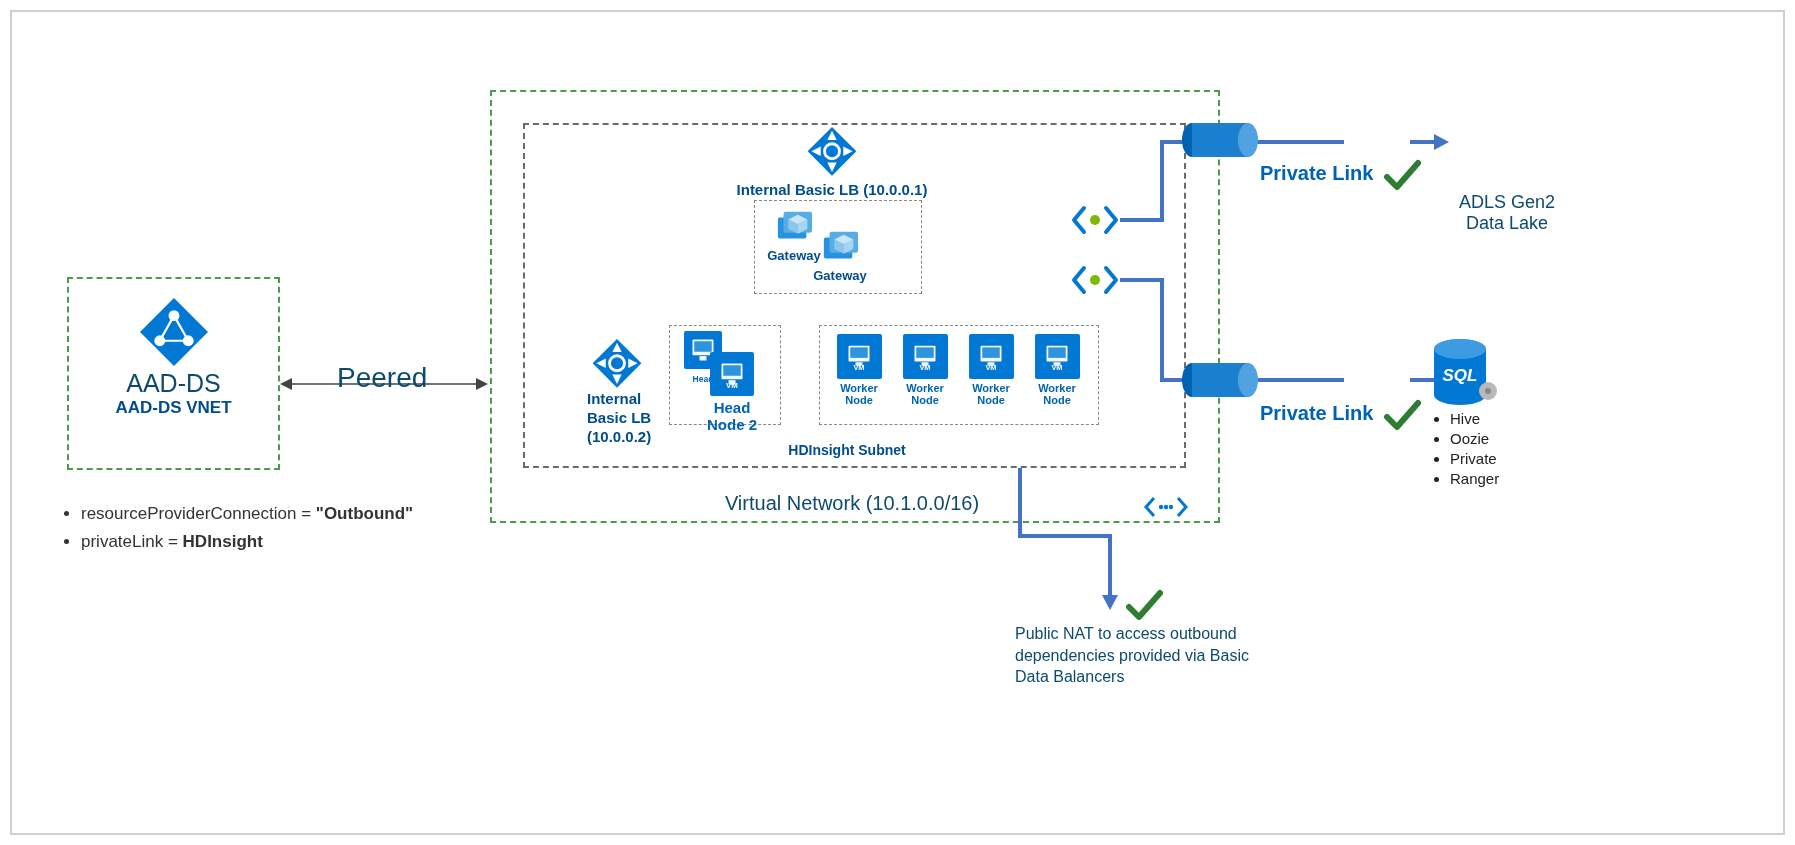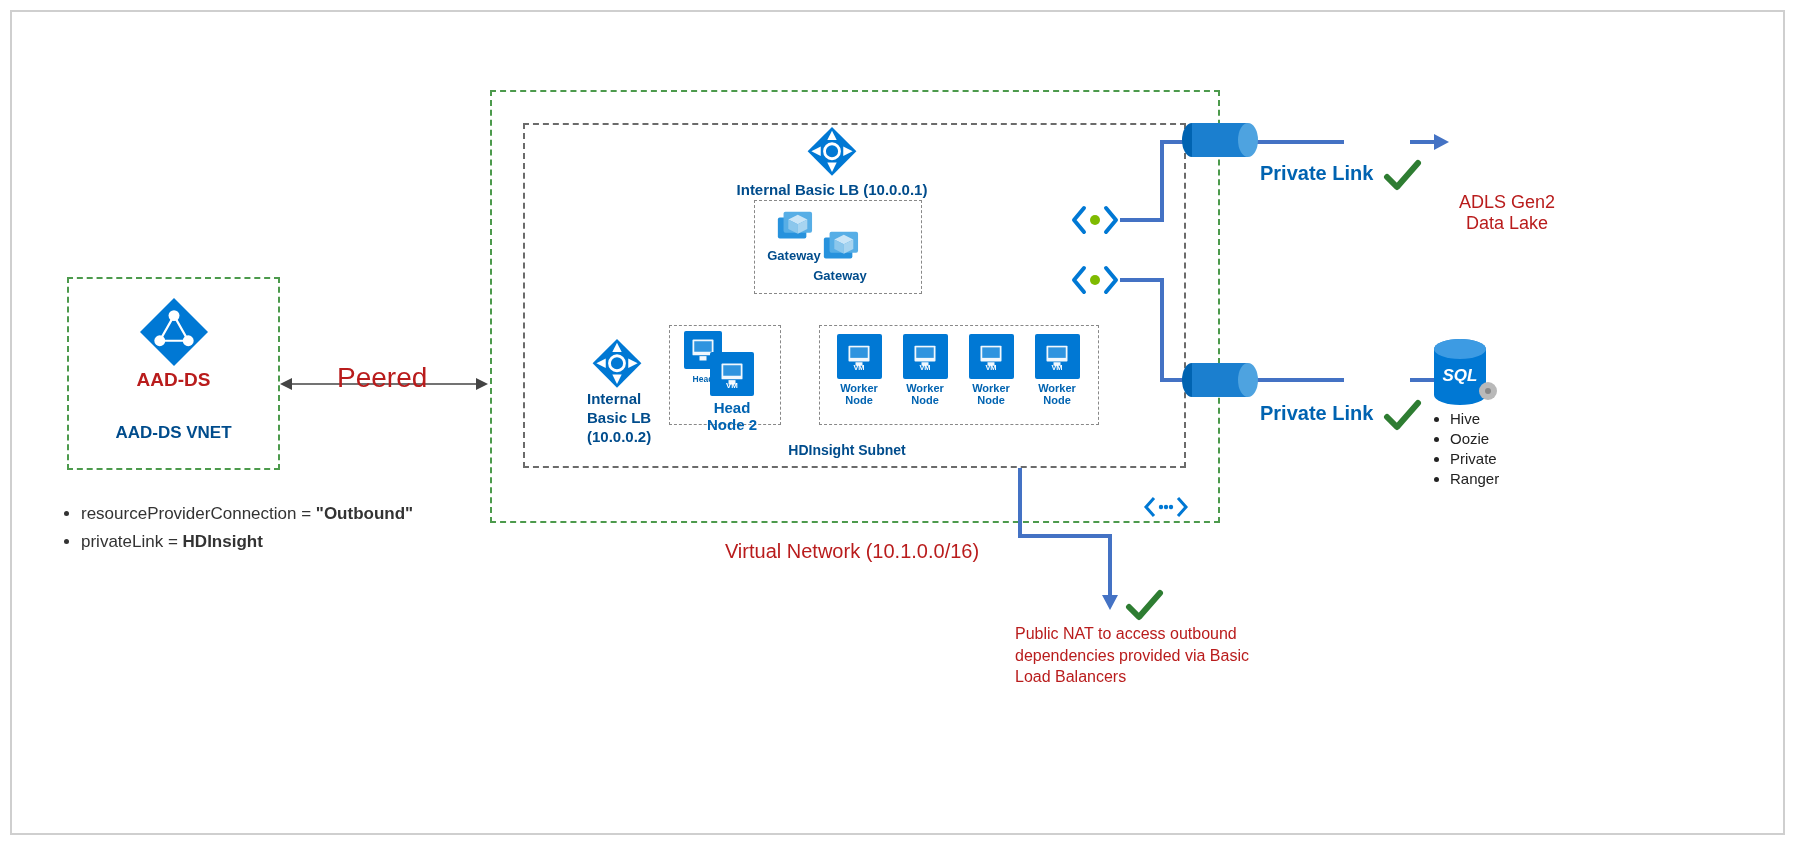--- a/index.html
+++ b/index.html
@@ -23,21 +23,21 @@
   }
   .subnet-box {
     position: absolute;
     border: 2px dashed #6b6b6b;
   }
   .vm-group-box {
     position: absolute;
     border: 1px dashed #888;
   }
   .lbl { position: absolute; font-size: 18px; color: #004c8c; font-weight: 600; }
-  .lbl-dk { color: #b91c1c; }
+  .lbl-dk { color: #0c4a6e; }
   .center-txt { text-align: center; }
   .vm-card {
     position: absolute;
     width: 60px; height: 70px;
     text-align: center;
     font-size: 11px;
     color: #0063b1;
     font-weight: 600;
   }
   .vm-card .vm-tile {
@@ -75,42 +75,42 @@
   <div class="dash-box" style="left:55px; top:265px; width:213px; height:193px;">
     <div style="width:70px;height:70px;margin:18px auto 2px;">
       <svg viewBox="0 0 64 64">
         <rect x="10" y="10" width="44" height="44" fill="#0078d4" transform="rotate(45 32 32)"></rect>
         <circle cx="32" cy="17" r="5" fill="#fff"></circle>
         <circle cx="19" cy="40" r="5" fill="#fff"></circle>
         <circle cx="45" cy="40" r="5" fill="#fff"></circle>
         <path d="M32 17 L19 40 L45 40 Z" stroke="#fff" stroke-width="2" fill="none"></path>
       </svg>
     </div>
-    <div class="lbl center-txt lbl-dk" style="position:relative;font-size:19px;font-weight:700;">AAD-DS</div>
-    <div class="lbl center-txt" style="position:relative;margin-top:32px;font-size:17px;">AAD-DS VNET</div>
+    <div class="lbl center-txt lbl-dk" style="position:relative;font-size:25px;font-weight:400;">AAD-DS</div>
+    <div class="lbl center-txt" style="position:relative;font-size:17px;">AAD-DS VNET</div>
   </div>
 
   <svg class="conn" style="left:268px; top:352px; width:210px; height:40px;">
     <line x1="8" y1="20" x2="200" y2="20" stroke="#444" stroke-width="1.5"></line>
     <polygon points="0,20 12,14 12,26" fill="#444"></polygon>
     <polygon points="208,20 196,14 196,26" fill="#444"></polygon>
   </svg>
   <div class="lbl lbl-dk" style="left:325px; top:350px; font-size:28px; font-weight:400;">Peered</div>
 
   <ul class="cfg" style="left:45px; top:492px;">
     <li>
       <span>resourceProviderConnection</span> = <b>"Outbound"</b>
     </li>
     <li>
       <span>privateLink</span> = <b>HDInsight</b>
     </li>
   </ul>
 
   <div class="dash-box" style="left:478px; top:78px; width:730px; height:433px;"></div>
-  <div class="lbl center-txt lbl-dk" style="left:700px; top:480px; width:280px; font-size:20px; font-weight:400;margin-top:48px;">Virtual Network (10.1.0.0/16)</div>
+  <div class="lbl center-txt lbl-dk" style="left:700px; top:480px; width:280px; font-size:20px; font-weight:400;">Virtual Network (10.1.0.0/16)</div>
 
   <div style="position:absolute; left:1130px; top:478px;">
     <svg width="48" height="34" viewBox="0 0 48 34">
       <polyline points="12,8 4,17 12,26" stroke="#0078d4" stroke-width="3" fill="none"></polyline>
       <polyline points="36,8 44,17 36,26" stroke="#0078d4" stroke-width="3" fill="none"></polyline>
       <circle cx="19" cy="17" r="2.2" fill="#0078d4"></circle>
       <circle cx="24" cy="17" r="2.2" fill="#0078d4"></circle>
       <circle cx="29" cy="17" r="2.2" fill="#0078d4"></circle>
     </svg>
   </div>
@@ -323,15 +323,15 @@
 
   <svg class="conn" style="left:990px; top:456px; width:130px; height:150px;">
     <path d="M18 0 V68 H108 V130" stroke="#4472c4" stroke-width="4" fill="none"></path>
     <polygon points="108,142 100,127 116,127" fill="#4472c4"></polygon>
   </svg>
   <div class="check" style="left:1112px; top:573px;">
     <svg viewBox="0 0 40 40">
         <path d="M5 22 L15 32 L36 8" stroke="#2e7d32" stroke-width="6" fill="none" stroke-linecap="round" stroke-linejoin="round"></path>
       </svg>
   </div>
-  <div class="lbl lbl-dk" style="left:1003px; top:611px; width:260px; font-size:16px; font-weight:400; line-height:1.35;">Public NAT to access outbound dependencies provided via Basic Load Balancers</div>
+  <div class="lbl lbl-dk" style="left:1003px; top:611px; width:260px; font-size:16px; font-weight:400; line-height:1.35;">Public NAT to access outbound dependencies provided via Basic Data Balancers</div>
 
 </div>
 
 </body></html>

